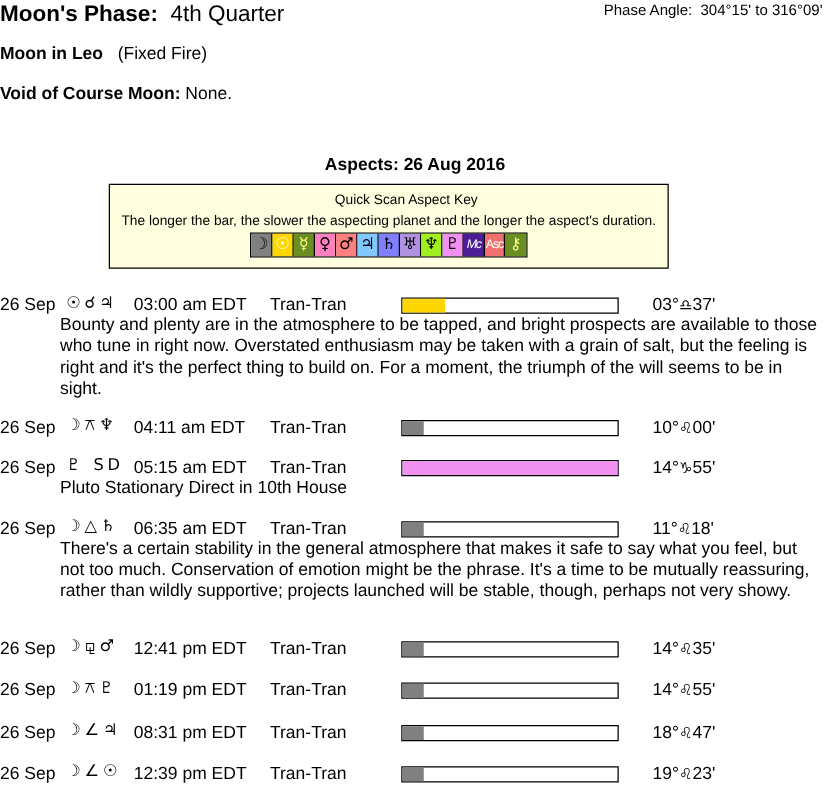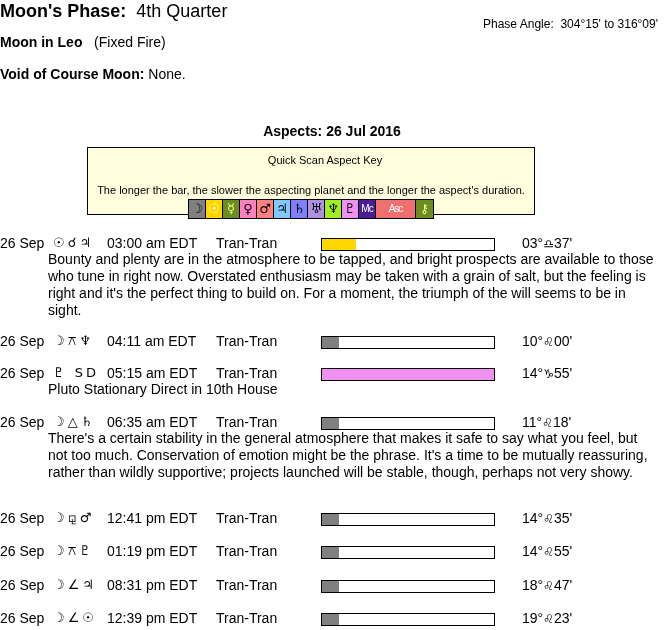--- a/index.html
+++ b/index.html
@@ -3,43 +3,43 @@
 <meta charset="utf-8">
 <style>
   html, body { margin:0; padding:0; background:#ffffff; }
   body {
     width:664px; height:630px; position:relative; overflow:hidden;
     font-family: "Liberation Sans", sans-serif; color:#000; font-size:14px;
   }
   .abs { position:absolute; white-space:nowrap; }
   .b { font-weight:bold; }
   #phase-line { left:0; top:1px; font-size:18px; }
-  #phase-angle { right:6px; top:1px; font-size:12px;margin-top:16px; }
+  #phase-angle { right:6px; top:1px; font-size:12px; }
   #moon-sign-line { left:0; top:34px; }
   #voc-line { left:0; top:66px; }
   #aspects-title { left:0; width:664px; text-align:center; top:123px; font-weight:bold; font-size:14px; }
 
   #key-box {
     position:absolute; left:87px; top:147px; width:448px; height:68px;
     background:#ffffe0; border:1px solid #000; box-sizing:border-box;
     text-align:center; font-size:11px;
   }
   #key-title { margin-top:6px;padding-left:28px; }
-  #key-desc { margin-top:18px; }
+  #key-desc { margin-top:5px; }
   #key-glyphs {
     display:inline-flex; margin-top:3px; border:1px solid #000;
   }
   .kg {
     width:17px; height:18px; line-height:18px; text-align:center;
     font-size:13px; border-right:1px solid #000; box-sizing:border-box;
     font-family:"DejaVu Sans", sans-serif;
   }
   .kg:last-child { border-right:none; }
   .kg.txt { font-size:10px; font-family:"Liberation Sans Narrow","Liberation Sans", sans-serif; letter-spacing:-1px; color:#fff; }
-  .kg.asc { width:40px; }
+  .kg.asc { width:16px; }
 
   .row { position:absolute; left:0; width:664px; font-size:14px; }
   .row .date { position:absolute; left:0; top:0; }
   .row .glyph { position:absolute; left:53px; top:0; font-family:"DejaVu Sans", sans-serif; font-size:13px; letter-spacing:3px; }
   .row .time { position:absolute; left:107px; top:0; }
   .row .type { position:absolute; left:216px; top:0; }
   .row .bar {
     position:absolute; left:321px; top:3px; width:174px; height:13px;
     border:1px solid #000; box-sizing:border-box; background:#fff;
   }
@@ -61,37 +61,37 @@
 </div>
 <div id="moon-sign-line" class="abs">
   <span class="b">Moon in Leo</span>&nbsp;&nbsp;
   <span>(Fixed Fire)</span>
 </div>
 <div id="voc-line" class="abs">
   <span class="b">Void of Course Moon:</span>
   <span>None.</span>
 </div>
 
-<div id="aspects-title" class="abs">Aspects: 26 Jul 2016</div>
+<div id="aspects-title" class="abs">Aspects: 26 Aug 2016</div>
 
 <div id="key-box">
   <div id="key-title">Quick Scan Aspect Key</div>
   <div id="key-desc">The longer the bar, the slower the aspecting planet and the longer the aspect's duration.</div>
   <div id="key-glyphs">
       <span class="kg" style="background: rgb(128, 128, 128); color: rgb(0, 0, 0);">☽</span>
       <span class="kg" style="background: rgb(255, 215, 0); color: rgb(255, 255, 255);">☉</span>
       <span class="kg" style="background: rgb(107, 142, 35); color: rgb(255, 255, 128);">☿</span>
       <span class="kg" style="background: rgb(255, 128, 192); color: rgb(0, 0, 0);">♀</span>
       <span class="kg" style="background: rgb(255, 128, 128); color: rgb(0, 0, 0);">♂</span>
       <span class="kg" style="background: rgb(128, 200, 255); color: rgb(0, 0, 0);">♃</span>
       <span class="kg" style="background: rgb(128, 128, 255); color: rgb(0, 0, 0);">♄</span>
       <span class="kg" style="background: rgb(176, 144, 224); color: rgb(0, 0, 0);">♅</span>
       <span class="kg" style="background: rgb(160, 240, 32); color: rgb(0, 0, 0);">♆</span>
       <span class="kg" style="background: rgb(240, 144, 240); color: rgb(0, 0, 0);">♇</span>
-      <span class="kg txt" style="background: #4c1d95; color: rgb(255, 255, 255);">Mc</span>
+      <span class="kg txt" style="background: #4c1d95; color: rgb(255, 255, 255); font-style: italic;">Mc</span>
       <span class="kg txt asc" style="background: rgb(240, 112, 112); color: rgb(255, 255, 255);">Asc</span>
       <span class="kg" style="background: rgb(107, 142, 35); color: rgb(255, 255, 128);">⚷</span>
     </div>
 </div>
 
 <div id="aspect-list">
     <div class="row" style="top: 235px;">
       <span class="date">26 Sep</span>
       <span class="glyph">☉☌♃</span>
       <span class="time">03:00 am EDT</span>

